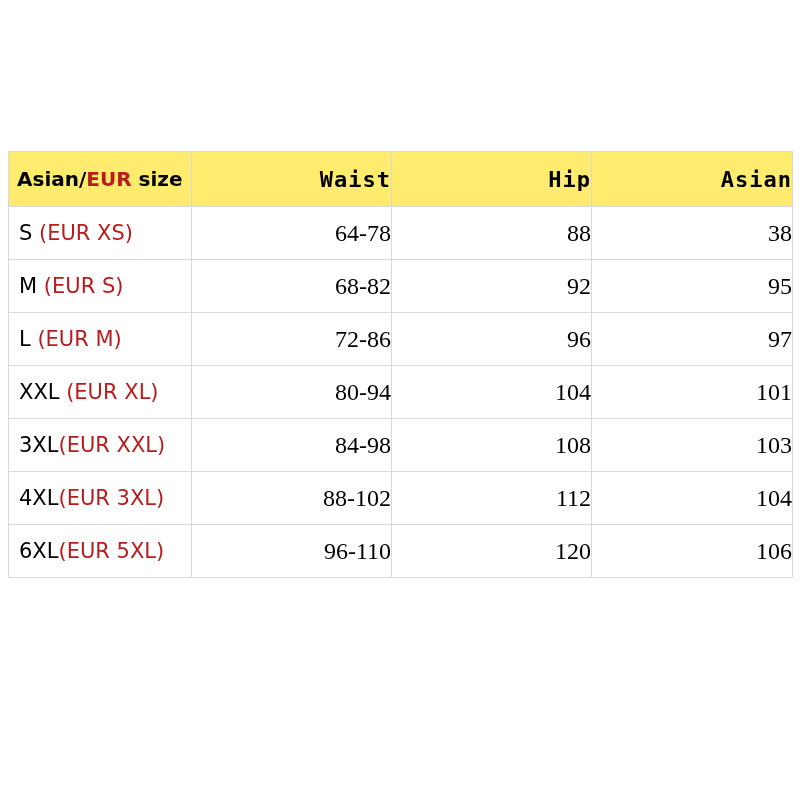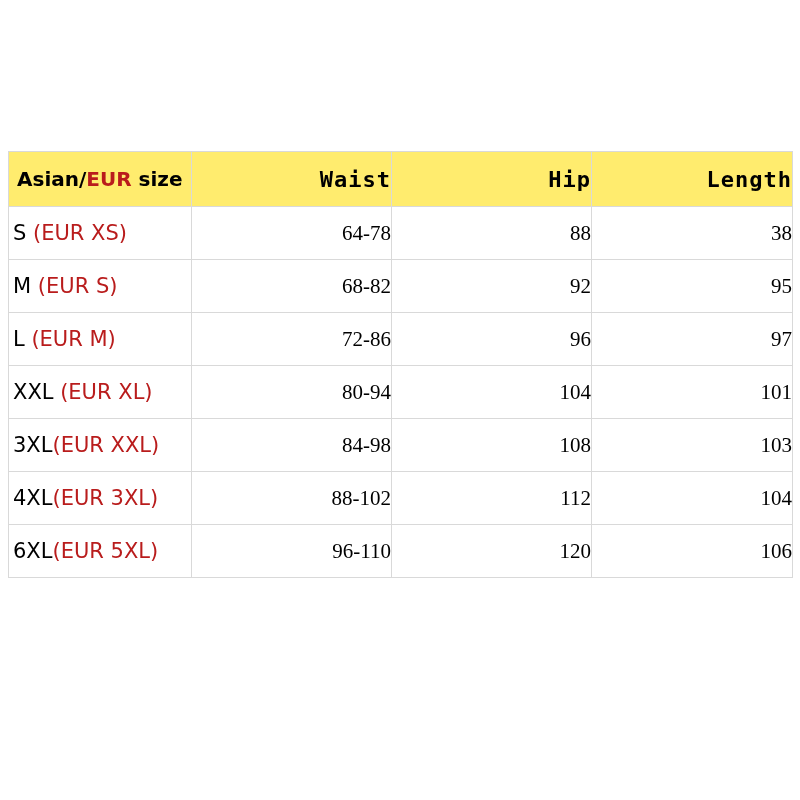--- a/index.html
+++ b/index.html
@@ -55,49 +55,49 @@
     font-family: "DejaVu Sans", sans-serif;
     font-weight: bold;
     font-size: 20px;
     letter-spacing: 0px;
   }
   .red { color: #b91c1c; }
   .black { color: #000000; text-align: center; }
 
   #size-table tbody td.size-cell {
     text-align: left;
-    padding-left: 4px;
+    padding-left: 10px;
     font-family: "DejaVu Sans", sans-serif;
     font-size: 21px;
     letter-spacing: 0px;
   }
   #size-table tbody td.num-cell {
     font-family: "Liberation Serif", serif;
-    font-size: 21px;
+    font-size: 24px;
   }
   
   #size-table { border: 1px solid #d9d9d9; }
 </style>
 </head>
 <body>
 
 <div id="page">
   <table id="size-table">
     <colgroup>
       <col class="c0">
         <col class="c1">
         <col class="c2">
         <col class="c3">
     </colgroup>
     <thead>
       <tr>
         <th class="head-first"><span class="black">Asian/</span><span class="red">EUR</span><span class="black"> size</span></th>
         <th>Waist</th>
         <th>Hip</th>
-        <th>Length</th>
+        <th>Asian</th>
       </tr>
     </thead>
     <tbody>
       <tr>
         <td class="size-cell"><span class="black">S</span><span class="red"> (EUR XS)</span></td>
         <td class="num-cell">64-78</td>
         <td class="num-cell">88</td>
         <td class="num-cell">38</td>
       </tr>
       <tr>

